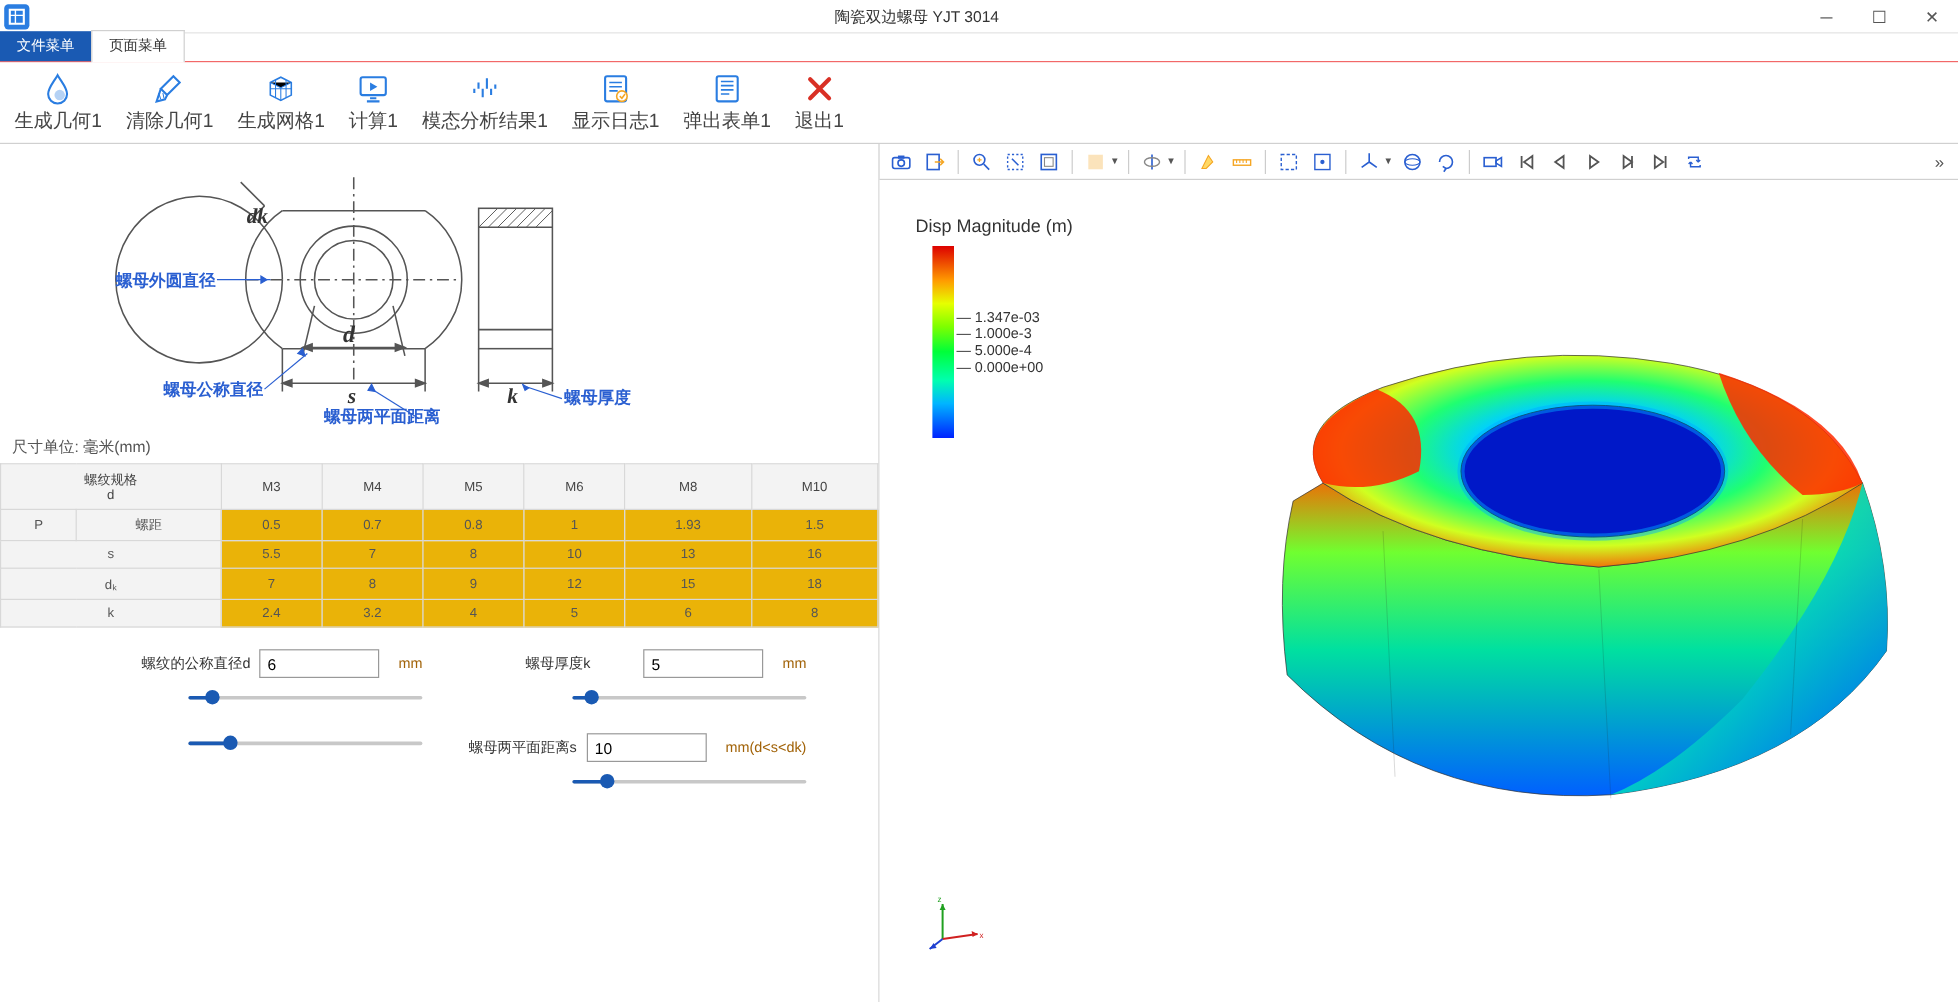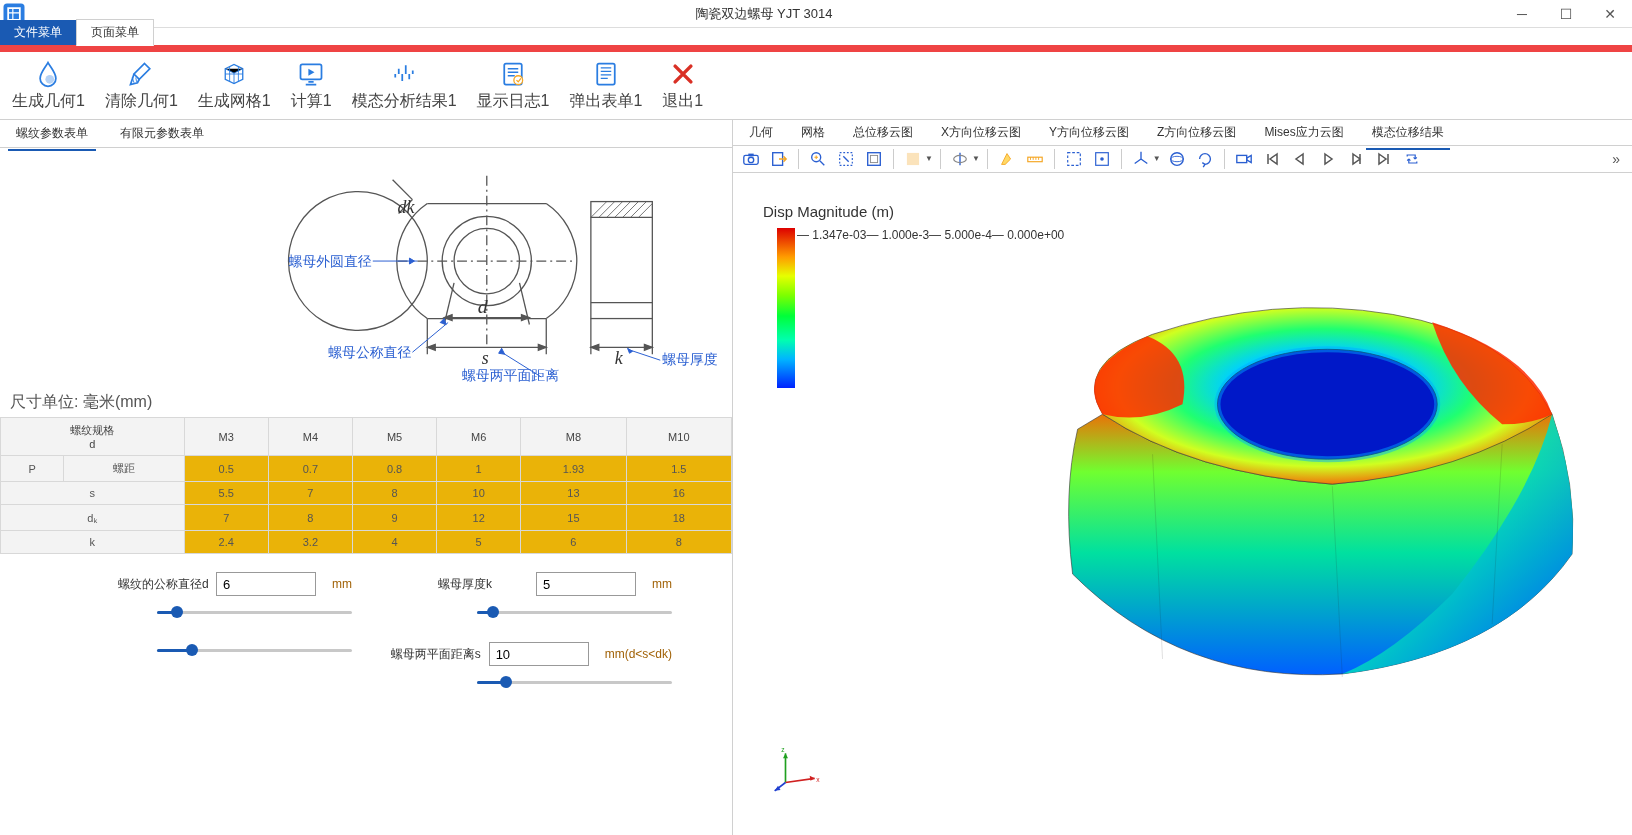--- a/index.html
+++ b/index.html
@@ -6,21 +6,21 @@
   body { font-family: "Microsoft YaHei", Arial, sans-serif; font-size: 12px; background: #fff; color: #333; width: 1632px; height: 835px; overflow: hidden; }
   
   
   .titlebar { height: 28px; background: #fff; display: flex; align-items: center; border-bottom: 1px solid #ddd; }
   .titlebar .app-icon { width: 28px; height: 28px; display: flex; align-items: center; justify-content: center; }
   .titlebar .title { flex: 1; text-align: center; font-size: 13px; color: #333; }
   .titlebar .win-controls { display: flex; }
   .titlebar .win-btn { width: 44px; height: 28px; display: flex; align-items: center; justify-content: center; font-size: 14px; color: #555; cursor: pointer; }
 
   
-  .menu-tabs { height: 24px; background: #fff; display: flex; align-items: flex-end; border-bottom: 7px solid #ef4444; }
+  .menu-tabs { height: 24px; background: #fff; display: flex; align-items: flex-end; border-bottom: 1px solid #ef4444; }
   .menu-tab { padding: 4px 14px; font-size: 12px; cursor: pointer; background: #fff; color: #333; }
   .menu-tab.active-blue { background: #1a5ab3; color: #fff; }
   .menu-tab.active-white { background: #fff; border: 1px solid #d0d0d0; border-bottom: 1px solid #fff; margin-bottom: -1px; }
 
   
   .ribbon { height: 68px; background: #fff; border-bottom: 1px solid #d0d0d0; display: flex; padding: 4px 8px; gap: 12px; }
   .ribbon-btn { display: flex; flex-direction: column; align-items: center; justify-content: center; min-width: 48px; cursor: pointer; padding: 2px 4px; }
   .ribbon-btn .ricon { width: 30px; height: 30px; display: flex; align-items: center; justify-content: center; }
   .ribbon-btn .rlabel { font-size: 16px; color: #444; margin-top: 2px; }
   .ribbon-btn svg { width: 28px; height: 28px; }
@@ -30,25 +30,25 @@
   .left-panel { width: 733px; border-right: 1px solid #d0d0d0; display: flex; flex-direction: column; }
   .right-panel { flex: 1; display: flex; flex-direction: column; }
 
   
   .sub-tabs { height: 28px; border-bottom: 1px solid #d0d0d0; display: flex; align-items: center; padding: 0 8px; gap: 16px; position: relative; }
   .sub-tab { padding: 4px 8px; cursor: pointer; color: #333; font-size: 12px; position: relative; }
   .sub-tab.active { font-weight: 500; }
   .sub-tab.active::after { content: ""; position: absolute; bottom: -5px; left: 0; right: 0; height: 2px; background: #1a5ab3; }
 
   
-  .diagram-area { height: 240px; display: flex; align-items: center; justify-content: flex-end; position: relative; padding: 6px 0; }
+  .diagram-area { height: 240px; display: flex; align-items: center; justify-content: flex-start; position: relative; padding: 6px 0; font-weight: bold; }
   .diagram-area svg { max-width: 100%; max-height: 100%; }
 
   
-  .table-caption { font-size: 16px; color: #555; padding: 4px 10px; }
+  .table-caption { font-size: 13px; color: #555; padding: 4px 10px; }
   .param-table { width: 100%; border-collapse: collapse; font-size: 11px; }
   .param-table th, .param-table td { border: 1px solid #d8d8d8; padding: 5px 4px; text-align: center; color: #555; background: #eab308; }
   .param-table thead th { background: #f3f3f3; font-weight: 500; color: #444; }
   .param-table .row-head { background: #f3f3f3; font-weight: 500; }
 
   
   .inputs-area { padding: 18px 60px; display: grid; grid-template-columns: 1fr 1fr; gap: 22px 28px; }
   .input-group { display: flex; flex-direction: column; gap: 8px; align-items: flex-end; }
   .input-row { display: flex; align-items: center; gap: 6px; }
   .input-row label { width: 92px; font-size: 12px; color: #333; text-align: left; }
@@ -68,21 +68,21 @@
   .view-toolbar { height: 30px; border-bottom: 1px solid #d0d0d0; display: flex; align-items: center; padding: 0 6px; gap: 4px; }
   .vt-btn { width: 24px; height: 24px; display: flex; align-items: center; justify-content: center; cursor: pointer; border-radius: 2px; }
   .vt-sep { width: 1px; height: 20px; background: #ccc; margin: 0 3px; }
   .vt-grp { display: flex; align-items: center; }
   .vt-expand { margin-left: auto; font-size: 14px; color: #555; cursor: pointer; padding: 0 6px; }
 
   
   .view3d { flex: 1; position: relative; background: #fff; }
   .legend-title { position: absolute; top: 30px; left: 30px; font-size: 15px; color: #333; font-family: Arial; }
   .legend-bar { position: absolute; top: 55px; left: 44px; width: 18px; height: 160px; background: linear-gradient(to bottom, #dd0000 0%, #ff9b00 18%, #e6ff00 30%, #7eff00 42%, #00ff39 55%, #00ffaf 70%, #00b5ff 82%, #0022ff 100%); }
-  .legend-labels { position: absolute; top: 55px; left: 64px; height: 160px; display: flex; justify-content: space-between; font-size: 12px; color: #333; font-family: Arial; }
+  .legend-labels { position: absolute; top: 55px; left: 64px; height: 160px; display: flex; flex-direction: column; justify-content: center; font-size: 12px; color: #333; font-family: Arial; }
   .legend-labels span::before { content: "— "; color: #333; }
   .triad { position: absolute; bottom: 40px; left: 40px; width: 50px; height: 50px; }
 </style>
 </head>
 <body>
 
 <div class="titlebar">
   <div class="app-icon">
     <svg viewBox="0 0 24 24">
         <rect x="3" y="3" width="18" height="18" rx="3" fill="#2a7de1"></rect>
@@ -176,24 +176,20 @@
           <path d="M7 7 L25 25 M25 7 L7 25" stroke="#d93025" stroke-width="4" stroke-linecap="round"></path>
         </svg>
       </div>
     <div class="rlabel">退出1</div>
   </div>
 </div>
 
 <div class="main">
 
   <div class="left-panel">
-    <div class="sub-tabs">
-      <div class="sub-tab active">螺纹参数表单</div>
-      <div class="sub-tab">有限元参数表单</div>
-    </div>
 
     <div class="diagram-area">
       <svg viewBox="0 0 540 230" width="540" height="230">
 
         <g stroke="#555" fill="none" stroke-width="1.3">
 
           <path d="M235 108 A70 70 0 1 1 235 107.9"></path>
           <line x1="235" y1="50" x2="355" y2="50"></line>
           <line x1="235" y1="166" x2="355" y2="166"></line>
           <path d="M235 50 A70 70 0 0 0 235 166"></path>
@@ -367,30 +363,20 @@
             <div class="slider-track">
               <div class="slider-fill" style="width:15%"></div>
               <div class="slider-thumb" style="left:15%"></div>
             </div>
           </div>
       </div>
     </div>
   </div>
 
   <div class="right-panel">
-    <div class="right-tabs">
-      <div class="right-tab">几何</div>
-      <div class="right-tab">网格</div>
-      <div class="right-tab">总位移云图</div>
-      <div class="right-tab">X方向位移云图</div>
-      <div class="right-tab">Y方向位移云图</div>
-      <div class="right-tab">Z方向位移云图</div>
-      <div class="right-tab">Mises应力云图</div>
-      <div class="right-tab active">模态位移结果</div>
-    </div>
 
     <div class="view-toolbar">
       <div class="vt-btn">
           <svg width="18" height="18" viewBox="0 0 20 20">
             <rect x="2" y="6" width="16" height="10" rx="2" fill="none" stroke="#2a5fd1" stroke-width="1.5"></rect>
             <circle cx="10" cy="11" r="3" fill="none" stroke="#2a5fd1" stroke-width="1.5"></circle>
             <rect x="7" y="4" width="6" height="3" fill="#2a5fd1"></rect>
           </svg>
         </div>
       <div class="vt-btn">

